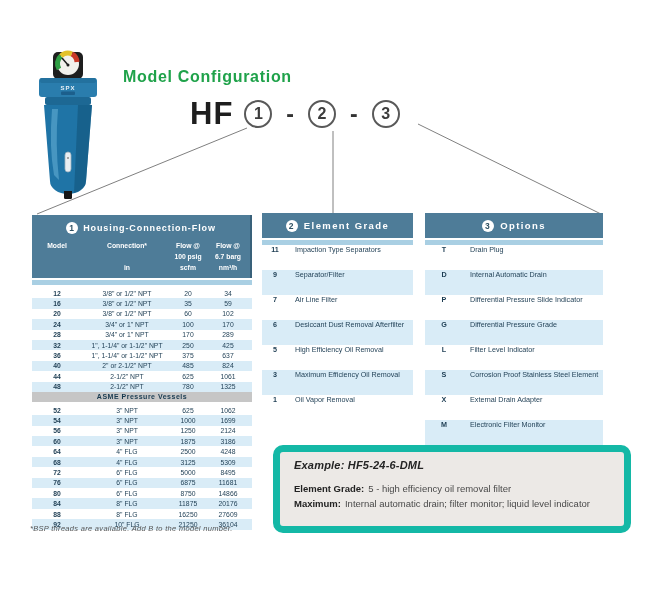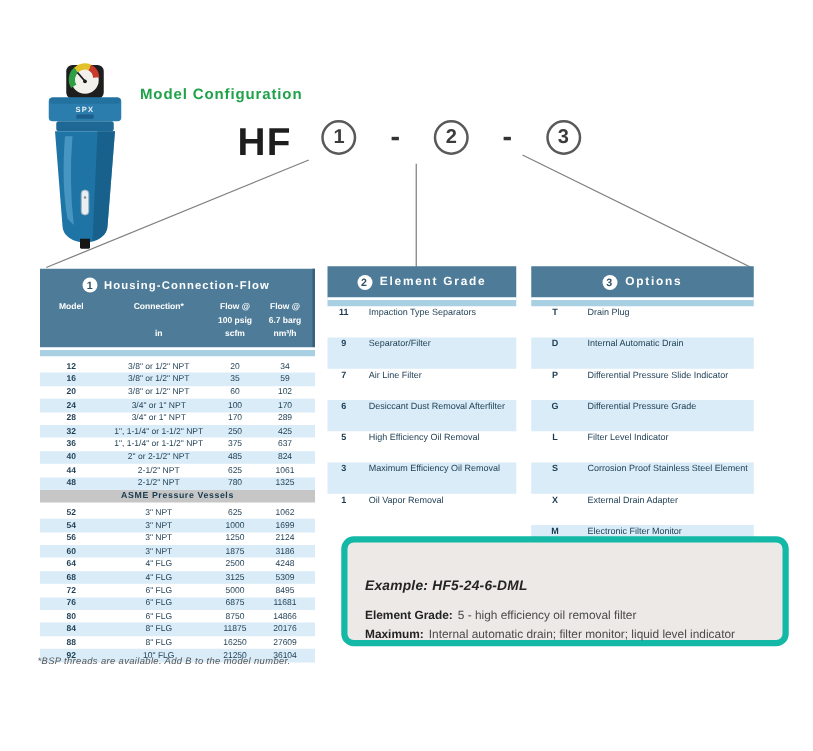--- a/index.html
+++ b/index.html
@@ -5,25 +5,25 @@
   html,body{margin:0;padding:0;background:#fff;}
   .canvas{position:relative;width:650px;height:601px;background:#ffffff;overflow:hidden;
           font-family:"Liberation Sans", sans-serif;}
 
   svg.leaders{position:absolute;left:0;top:0;z-index:0;}
 
   
   .product{position:absolute;left:28px;top:34px;z-index:2;}
 
   
-  .config-title{position:absolute;left:112px;top:68px;color:#1fa24a;font-weight:bold;
-                font-size:12px;letter-spacing:0.7px;z-index:2;}
-
-  
-  .model-row{position:absolute;left:190px;top:96px;display:flex;align-items:flex-start;gap:24px;z-index:2;}
+  .config-title{position:absolute;left:123px;top:68px;color:#1fa24a;font-weight:bold;
+                font-size:16px;letter-spacing:0.7px;z-index:2;}
+
+  
+  .model-row{position:absolute;left:190px;top:96px;display:flex;align-items:center;gap:11px;z-index:2;}
   .hf{font-size:31px;font-weight:bold;color:#1e1e1e;letter-spacing:1px;}
   .pos-circle{width:24px;height:24px;border:2px solid #595959;border-radius:50%;background:#fff;
               display:flex;align-items:center;justify-content:center;
               font-size:16px;font-weight:bold;color:#3c3c3c;}
   .dash{font-size:23px;font-weight:bold;color:#333;margin:0 3px;}
 
   
   .hdrbar{background:#4e7c98;color:#fff;}
   .num-badge{width:12px;height:12px;border-radius:50%;background:#ffffff;color:#2e5062;
              display:inline-flex;align-items:center;justify-content:center;
@@ -59,23 +59,23 @@
   .t3 .code{width:38px;}
   .lt .label{padding-left:7px;}
   .t3-shadow{position:absolute;left:433px;top:379px;width:168px;height:3px;background:#dcdcdc;
              border-radius:2px;z-index:0;}
 
   
   .footnote{position:absolute;left:30px;top:524px;font-size:7.5px;font-style:italic;color:#555;
             line-height:10px;letter-spacing:0.3px;z-index:1;}
 
   
-  .example{position:absolute;left:273px;top:429px;width:358px;height:88px;box-sizing:border-box;
-           background:#ece9e6;border:5px solid #14b8a6;border-radius:10px;
-           padding:29px 14px;z-index:1;}
+  .example{position:absolute;left:273px;top:445px;width:358px;height:88px;box-sizing:border-box;
+           background:#ece9e6;border:7px solid #14b8a6;border-radius:10px;
+           padding:7px 14px;z-index:1;}
   .example .ex-title{font-size:11px;font-weight:bold;font-style:italic;color:#242424;
                      margin-bottom:10px;letter-spacing:0.2px;}
   .example .ex-line{font-size:9.5px;color:#4a4a4a;line-height:15px;}
   .example .ex-label{font-weight:bold;color:#222;margin-right:4px;}
 </style>
 </head>
 <body>
 
 <div class="canvas">
 

